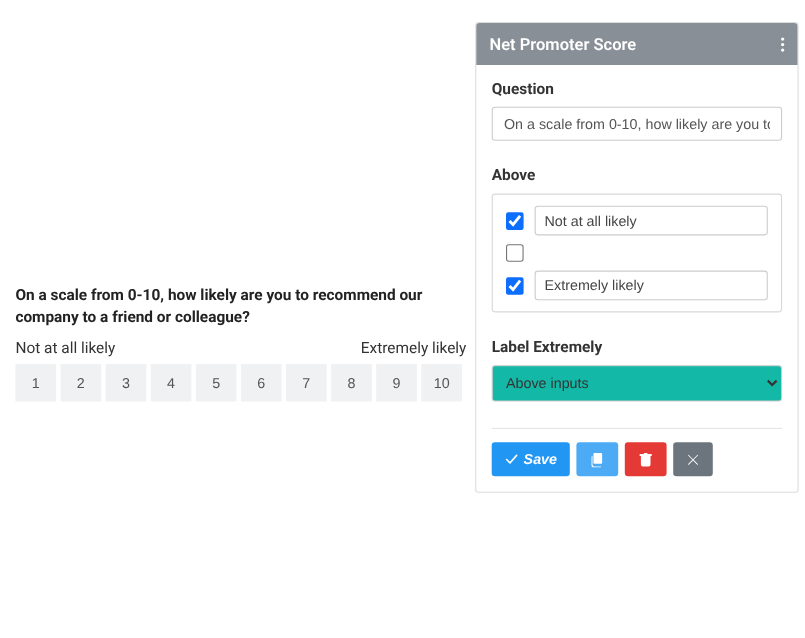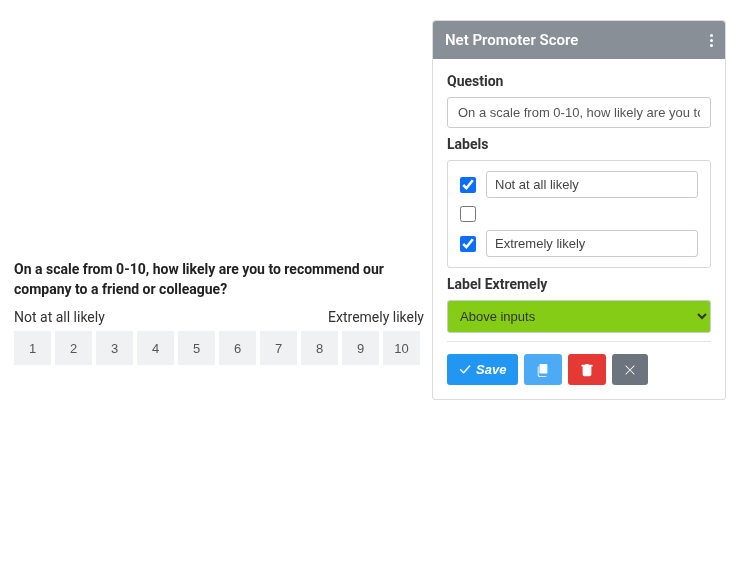--- a/index.html
+++ b/index.html
@@ -90,21 +90,21 @@
 }
 .text-input {
   width: 100%;
   padding: 7px 10px;
   border: 1px solid #ccc;
   border-radius: 3px;
   font-size: 13px;
   color: #555;
   background: #fff;
 }
-.section { margin-bottom: 8px; }
+.section { margin-bottom: 24px; }
 .labels-box {
   border: 1px solid #d8d8d8;
   border-radius: 3px;
   padding: 10px 12px;
   background: #fff;
 }
 .label-item {
   display: flex;
   align-items: center;
   gap: 10px;
@@ -125,21 +125,21 @@
   font-size: 13px;
   color: #444;
 }
 .select {
   width: 100%;
   padding: 7px 8px;
   border: 1px solid #ccc;
   border-radius: 3px;
   font-size: 13px;
   color: #333;
-  background: #84cc16;
+  background: #14b8a6;
 }
 .textarea {
   width: 100%;
   height: 70px;
   border: 1px solid #ccc;
   border-radius: 3px;
   padding: 6px;
   resize: vertical;
 }
 .hr {
@@ -201,21 +201,21 @@
         <span></span>
         <span></span>
       </span>
   </div>
   <div class="panel-body">
     <div class="section">
       <div class="field-label">Question</div>
       <input type="text" class="text-input" value="On a scale from 0-10, how likely are you to recommend our company to a friend or colleague?" style="">
     </div>
     <div class="section">
-      <div class="field-label">Labels</div>
+      <div class="field-label">Above</div>
       <div class="labels-box">
         <div class="label-item">
           <input type="checkbox" class="chk" checked="" style="">
           <input type="text" class="label-input" value="Not at all likely" style="">
         </div>
         <div class="label-item">
           <input type="checkbox" class="chk" style="">
         </div>
         <div class="label-item">
           <input type="checkbox" class="chk" checked="" style="">

